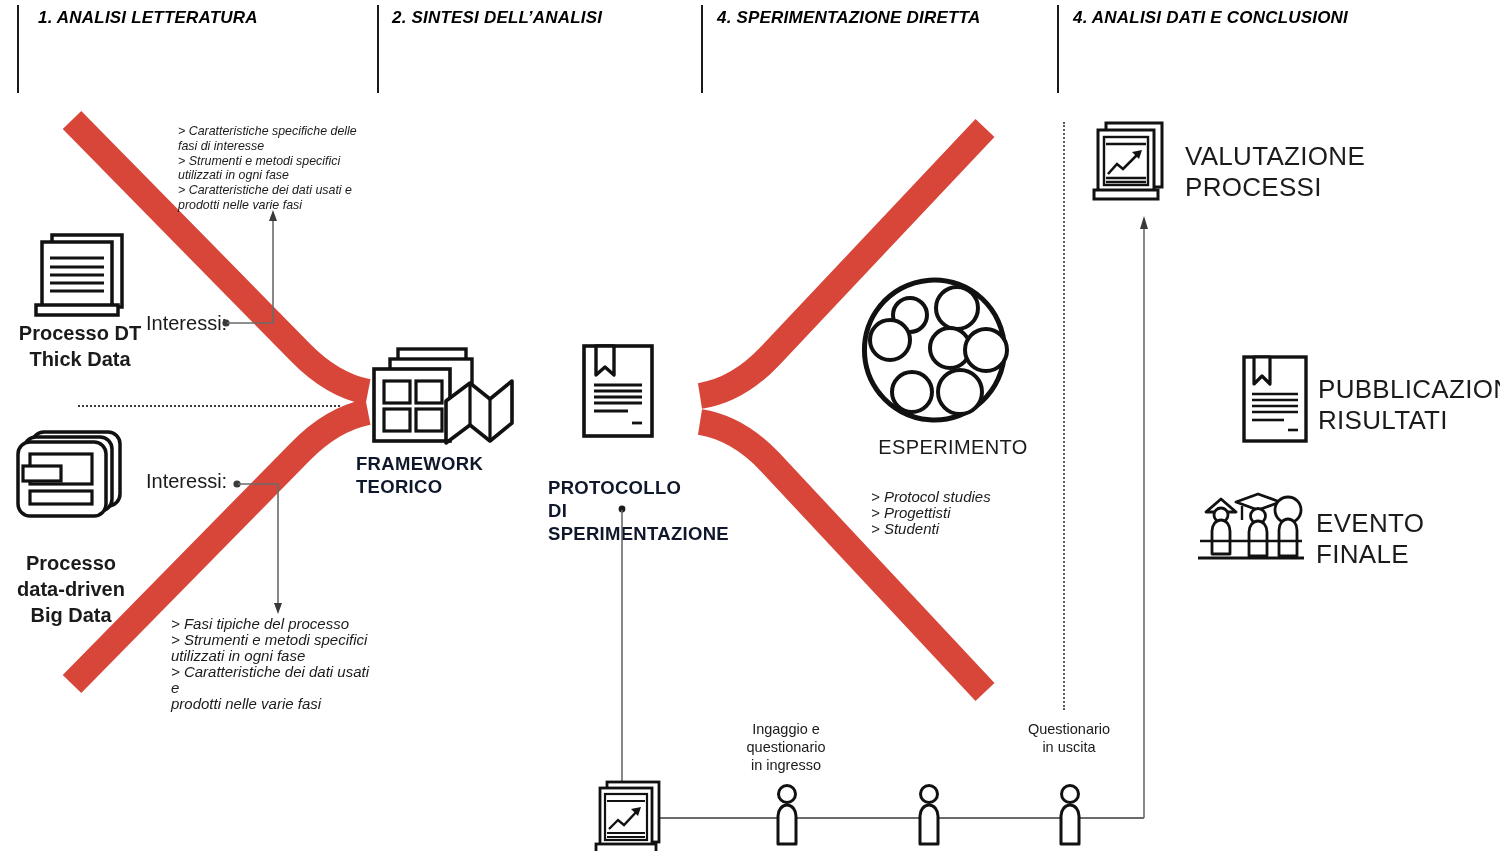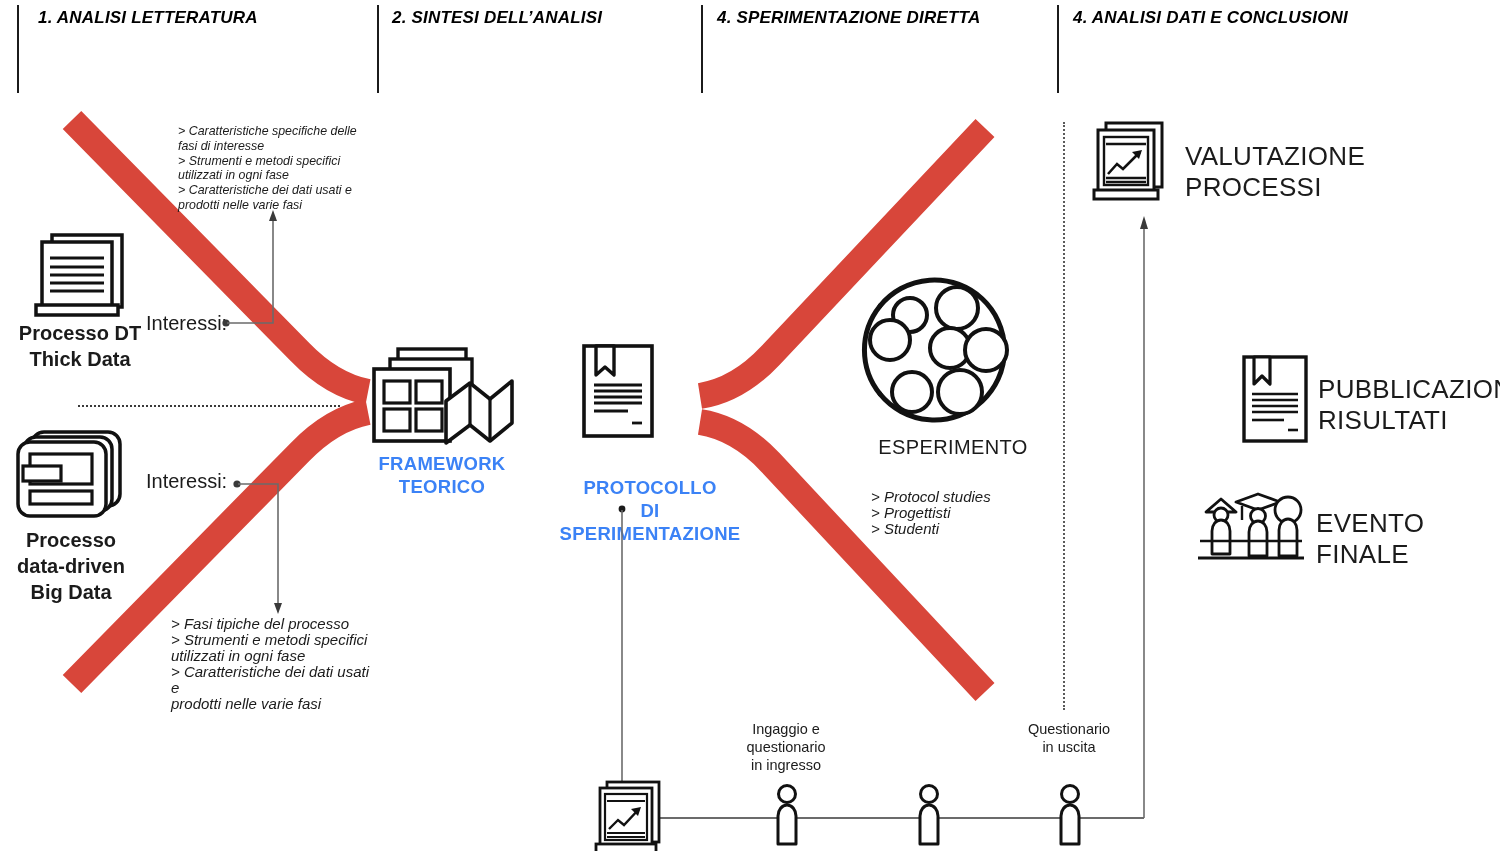--- a/index.html
+++ b/index.html
@@ -13,21 +13,21 @@
     position:absolute;
     font-family:"Liberation Sans",sans-serif;
     font-weight:bold;font-style:italic;
     font-size:17px;letter-spacing:.2px;
     color:#000000;white-space:nowrap;top:8px;
   }
 
   
   .lbl{position:absolute;font-size:20px;line-height:26px;color:#1b1b1b;font-family:"Liberation Sans",sans-serif;}
   .lbl-c{text-align:center;font-weight:bold;}
-  .bold-lbl{position:absolute;font-size:18.5px;line-height:23px;font-weight:bold;color:#3b82f6;text-align:center;letter-spacing:.3px;}
+  .bold-lbl{position:absolute;font-size:18.5px;line-height:23px;font-weight:bold;color:#0f172a;letter-spacing:.3px;}
   .bullets{position:absolute;font-size:12.4px;line-height:14.8px;font-style:italic;color:#1b1b1b;white-space:pre-line;}
   .bullets-b{position:absolute;font-size:15px;line-height:16px;font-style:italic;color:#1b1b1b;white-space:pre-line;}
   .small-lbl{position:absolute;font-size:14.5px;line-height:18px;color:#1b1b1b;text-align:center;}
   .small-lbl-r{position:absolute;font-size:15px;line-height:19px;color:#1b1b1b;text-align:right;letter-spacing:.3px;}
   .big-lbl{position:absolute;font-size:26px;line-height:31px;color:#1b1b1b;letter-spacing:.3px;}
   .esp-lbl{position:absolute;font-size:20px;line-height:27px;color:#1b1b1b;letter-spacing:.4px;margin-left:16px;}
   .interessi{position:absolute;font-size:20px;color:#1b1b1b;}
 
   
   .dashdiv{position:absolute;border-top:2.5px dotted #3a3a3a;}
@@ -85,21 +85,21 @@
   <div class="ico" style="left:14px;top:428px;">
     <svg width="115" height="90" viewBox="0 0 115 90">
       <rect x="18" y="4" width="88" height="74" rx="12" fill="#fff" stroke="#111" stroke-width="3.5"></rect>
       <rect x="10" y="9" width="88" height="74" rx="12" fill="#fff" stroke="#111" stroke-width="3.5"></rect>
       <rect x="4" y="14" width="88" height="74" rx="12" fill="#fff" stroke="#111" stroke-width="3.5"></rect>
       <rect x="16" y="26" width="62" height="30" fill="#fff" stroke="#111" stroke-width="3.2"></rect>
       <rect x="9" y="38" width="38" height="15" fill="#fff" stroke="#111" stroke-width="3.2"></rect>
       <rect x="16" y="63" width="62" height="13" fill="#fff" stroke="#111" stroke-width="3.2"></rect>
     </svg>
   </div>
-  <div class="lbl lbl-c" style="left:0px;top:527px;width:142px;white-space:pre-line;">Processo
+  <div class="lbl lbl-c" style="left:0px;top:550px;width:142px;white-space:pre-line;">Processo
 data-driven
 Big Data</div>
 
   <div class="interessi" style="left:146px;top:312px;">Interessi:</div>
   <svg class="abs" style="left:218px;top:206px;" width="70" height="130">
     <circle cx="8" cy="117" r="3.6" fill="#3a3a3a"></circle>
     <path d="M 9,117 L 55,117 L 55,14" fill="none" stroke="#6b6b6b" stroke-width="1.6"></path>
     <path d="M 55,4 L 51,15 L 59,15 Z" fill="#3a3a3a"></path>
   </svg>
   <div class="bullets" style="left:178px;top:124px;width:200px;">&gt; Caratteristiche specifiche delle

